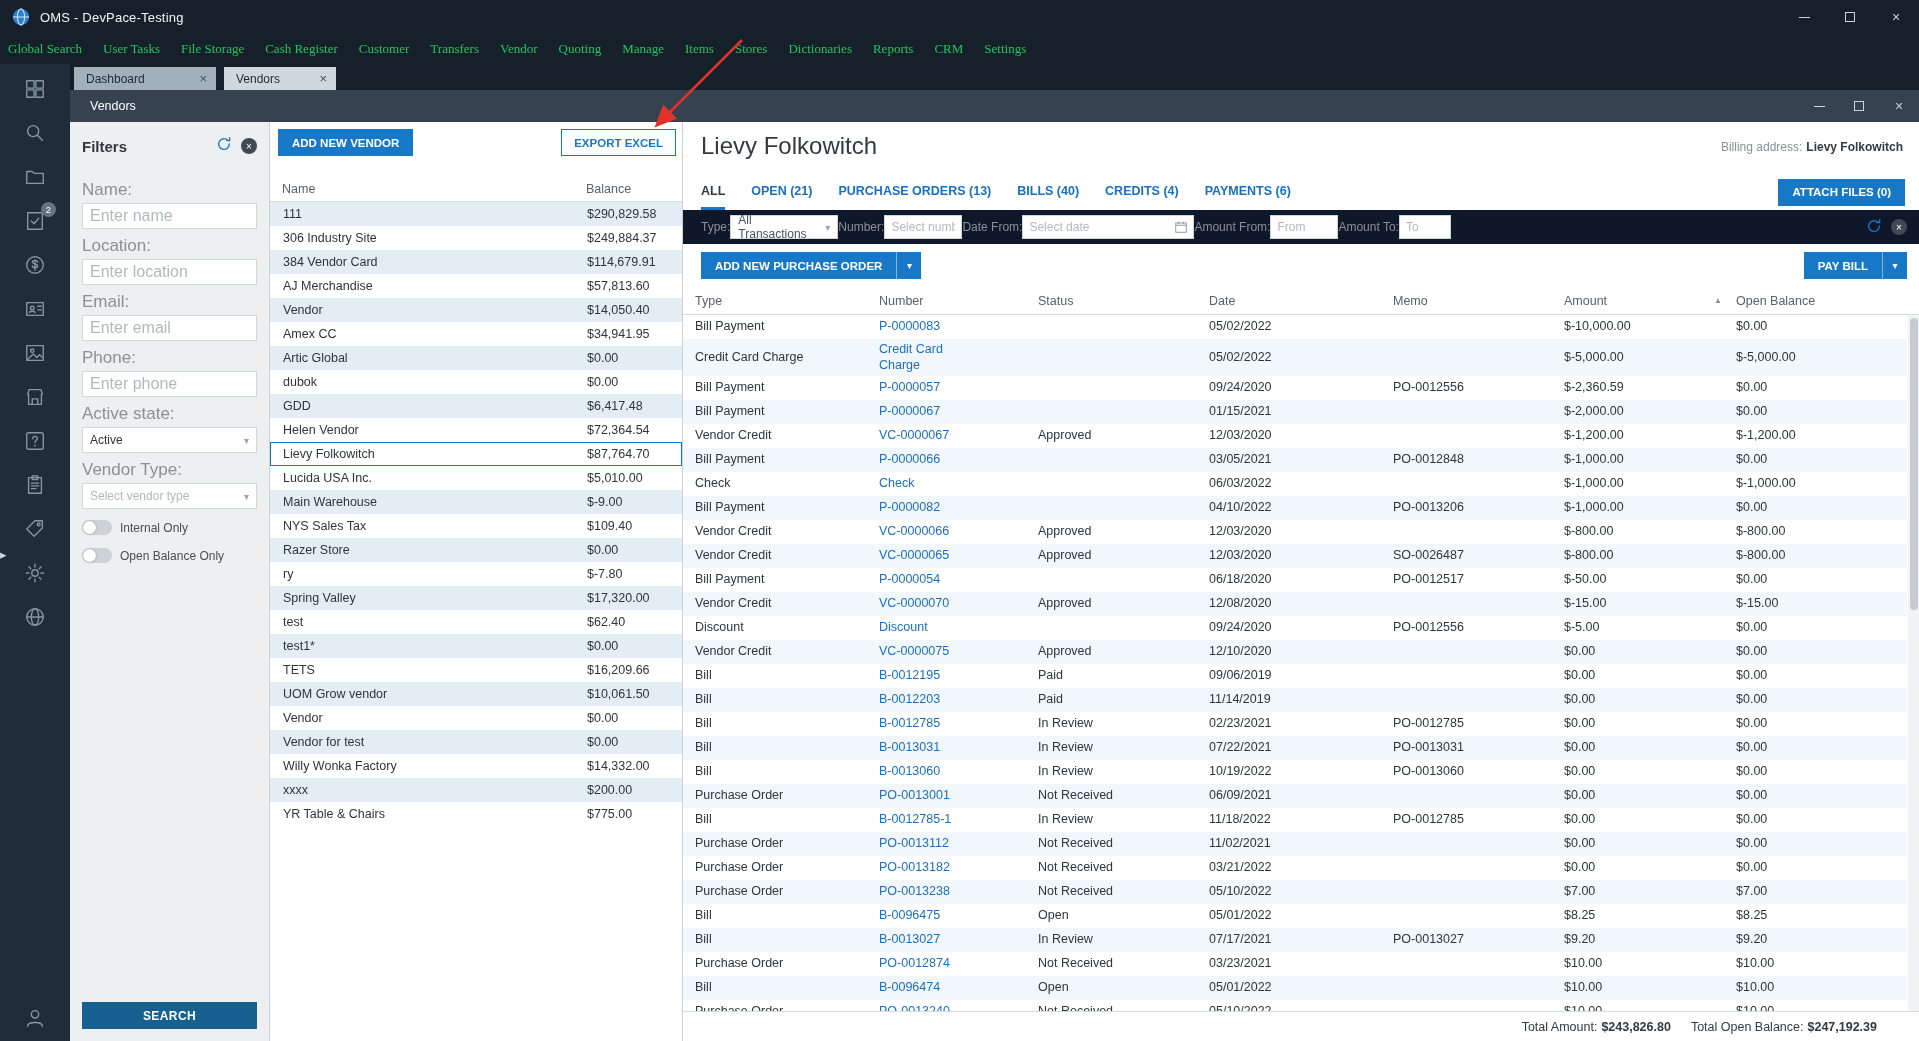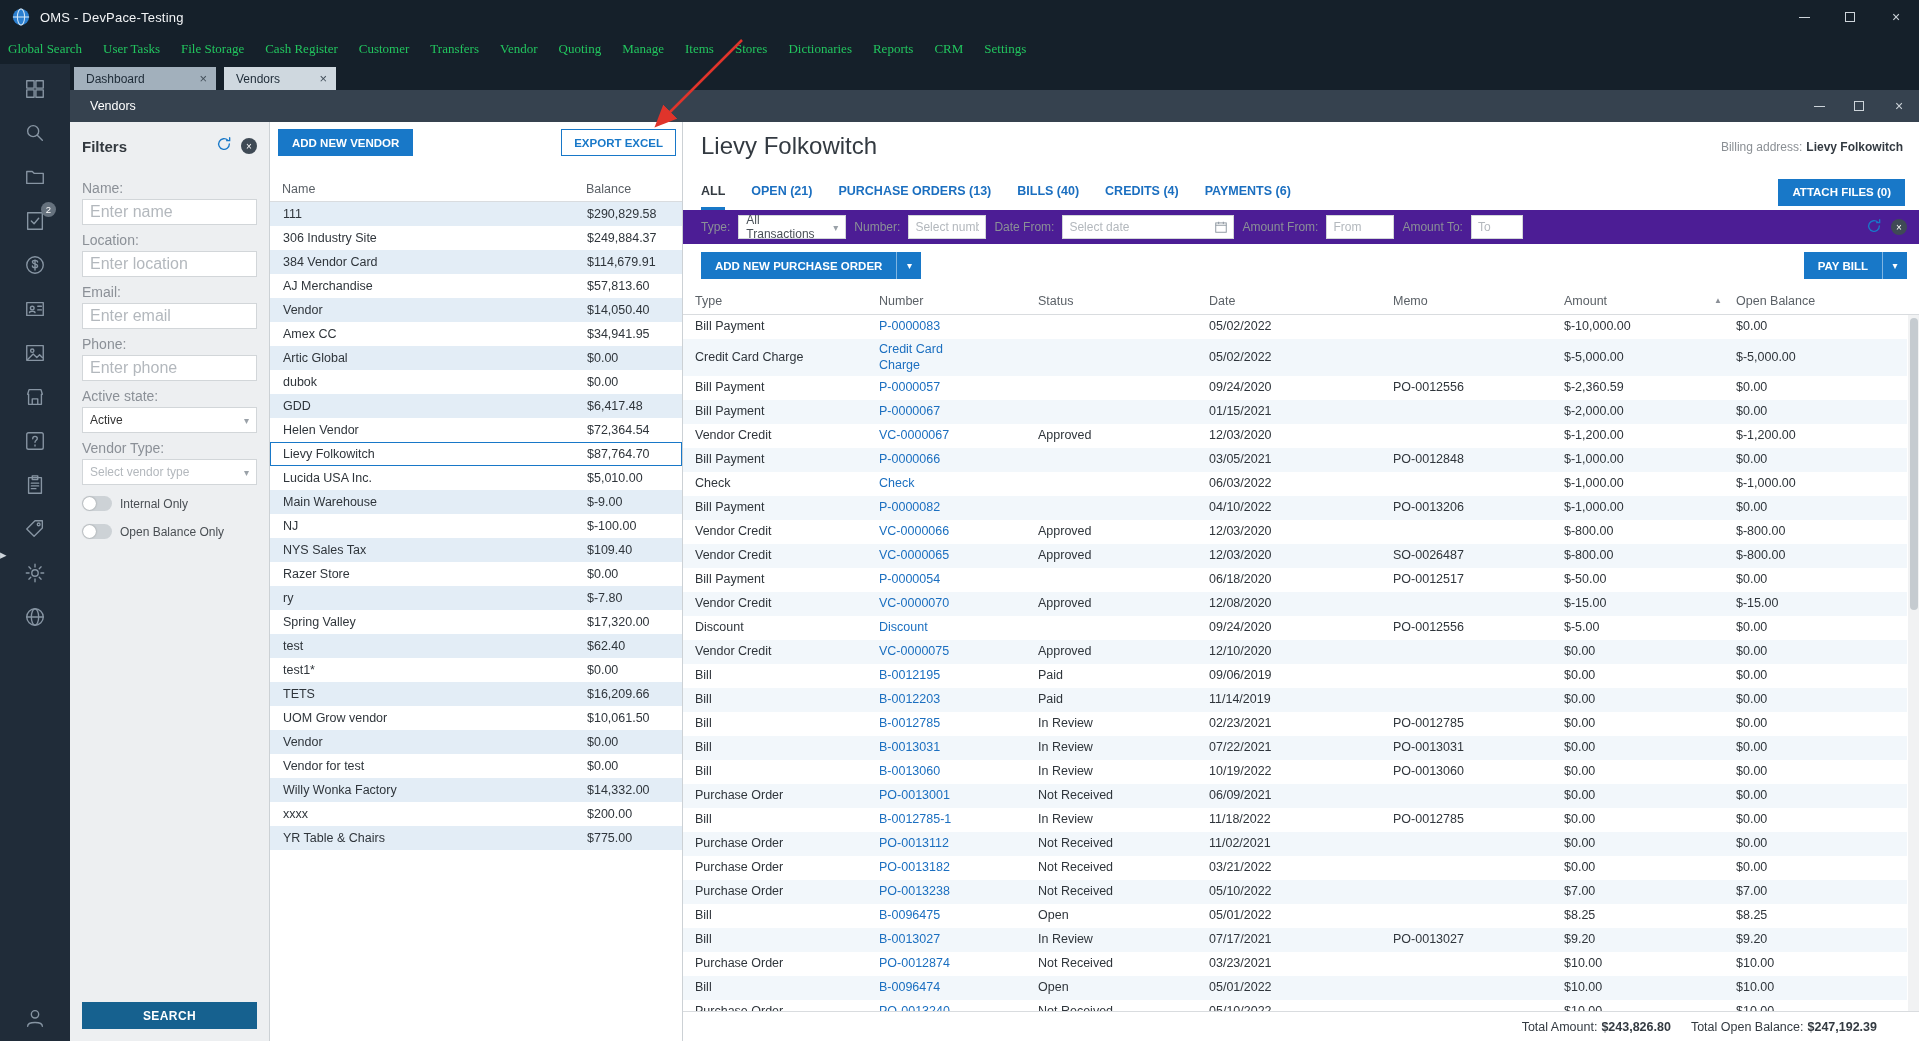--- a/index.html
+++ b/index.html
@@ -45,21 +45,21 @@
 
   
   .content-row { flex:1; display:flex; min-height:0; }
 
   
   .filters { width:200px; background:#edeff1; border-right:1px solid #ccd1d5; display:flex; flex-direction:column; padding:14px 12px 12px 12px; flex:0 0 auto; }
   .filters-head { display:flex; align-items:center; margin-bottom:24px; }
   .filters-title { font-size:15px; font-weight:bold; color:#33393f; flex:1; }
   .icon-refresh svg { width:16px; height:16px; stroke:#1878c8; fill:none; stroke-width:2; stroke-linecap:round; }
   .icon-clear { width:16px; height:16px; border-radius:50%; background:#3f4a55; color:#fff; font-size:10px; display:inline-flex; align-items:center; justify-content:center; margin-left:9px; }
-  .f-label { font-size:14px; color:#8b9097; margin-bottom:3px; }
+  .f-label { font-size:17px; color:#8b9097; margin-bottom:3px; }
   .f-input { height:26px; border:1px solid #d2d6d9; background:#fff; font-size:16px; padding:0 7px; color:#333; width:100%; margin-bottom:7px; font-family:inherit; }
   .f-input::placeholder { color:#b3b8bd; }
   .f-select { height:26px; border:1px solid #d2d6d9; background:#fff; font-size:12px; padding:0 7px; color:#333; width:100%; margin-bottom:7px; display:flex; align-items:center; justify-content:space-between; }
   .f-select-ph { color:#b3b8bd; }
   .caret { color:#9aa1a8; font-size:10px; }
   .toggle-row { display:flex; align-items:center; gap:8px; margin:4px 0 9px 0; }
   .toggle { width:30px; height:15px; border-radius:8px; background:#cdd2d6; position:relative; display:inline-block; flex:0 0 auto; }
   .toggle::after { content:''; position:absolute; left:1px; top:1px; width:13px; height:13px; border-radius:50%; background:#fff; box-shadow:0 0 2px rgba(0,0,0,.35); }
   .toggle-label { font-size:12px; color:#4a4f54; }
   .search-btn { margin-top:auto; height:27px; background:#16618f; color:#fff; font-size:12px; font-weight:bold; border:none; letter-spacing:.4px; width:100%; font-family:inherit; }
@@ -81,21 +81,21 @@
   .d-header { display:flex; align-items:flex-start; padding:4px 16px 0 18px; height:46px; flex:0 0 auto; }
   .d-title { font-size:24px; color:#333a41; font-weight:400; flex:1; }
   .d-billing { font-size:12px; color:#8a8f94; margin-top:8px; white-space:nowrap; }
   .d-billing .val { color:#333a41; font-weight:bold; margin-left:4px; }
   .d-tabs-row { display:flex; align-items:center; padding:0 14px 0 18px; height:36px; flex:0 0 auto; }
   .d-tabs { display:flex; height:100%; }
   .d-tab { font-size:12.5px; font-weight:bold; color:#1b6fc0; margin-right:26px; display:flex; align-items:center; border-bottom:3px solid transparent; white-space:nowrap; }
   .d-tab.active { color:#333a41; border-bottom-color:#1878c8; }
   .attach-btn { margin-left:auto; }
 
-  .tx-filterbar { background:#4c1d95; height:34px; display:flex; align-items:center; gap:8px; padding:0 12px 0 18px; font-size:12px; color:#8b9097; flex:0 0 auto; }
+  .tx-filterbar { background:#0f172a; height:34px; display:flex; align-items:center; padding:0 12px 0 18px; font-size:12px; color:#8b9097; flex:0 0 auto; }
   .fb-label { white-space:nowrap; }
   .fb-input { background:#fff; border:1px solid #d2d6d9; height:24px; font-size:12px; padding:0 6px; color:#333; font-family:inherit; }
   .fb-input::placeholder { color:#b3b8bd; }
   .fb-select { background:#fff; border:1px solid #d2d6d9; height:24px; display:flex; align-items:center; justify-content:space-between; padding:0 7px; color:#4a5158; gap:8px; }
   .fb-date { background:#fff; border:1px solid #d2d6d9; height:24px; display:flex; align-items:center; padding-right:5px; }
   .fb-date input { border:none; height:22px; flex:1; min-width:0; }
   .fb-date svg { width:14px; height:14px; stroke:#8b959e; fill:none; stroke-width:1.6; }
   .fb-icons { margin-left:auto; display:flex; align-items:center; }
 
   .tx-actions { display:flex; align-items:center; padding:8px 12px 8px 18px; flex:0 0 auto; }
@@ -386,24 +386,20 @@
                 <div class="vl-name">Lievy Folkowitch</div>
                 <div class="vl-bal">$87,764.70</div>
               </div>
               <div class="vl-row">
                 <div class="vl-name">Lucida USA Inc.</div>
                 <div class="vl-bal">$5,010.00</div>
               </div>
               <div class="vl-row">
                 <div class="vl-name">Main Warehouse</div>
                 <div class="vl-bal">$-9.00</div>
-              </div>
-              <div class="vl-row">
-                <div class="vl-name">NJ</div>
-                <div class="vl-bal">$-100.00</div>
               </div>
               <div class="vl-row">
                 <div class="vl-name">NYS Sales Tax</div>
                 <div class="vl-bal">$109.40</div>
               </div>
               <div class="vl-row">
                 <div class="vl-name">Razer Store</div>
                 <div class="vl-bal">$0.00</div>
               </div>
               <div class="vl-row">

